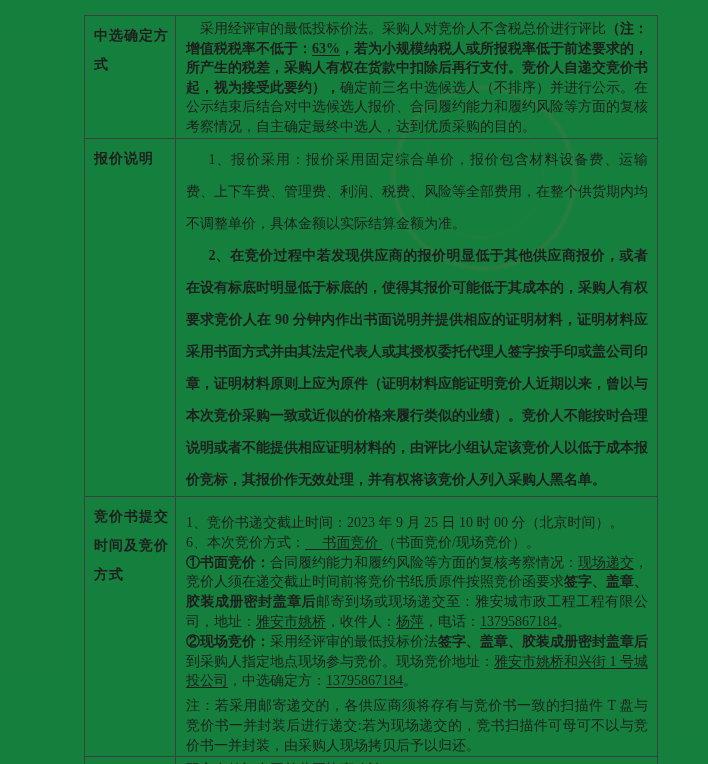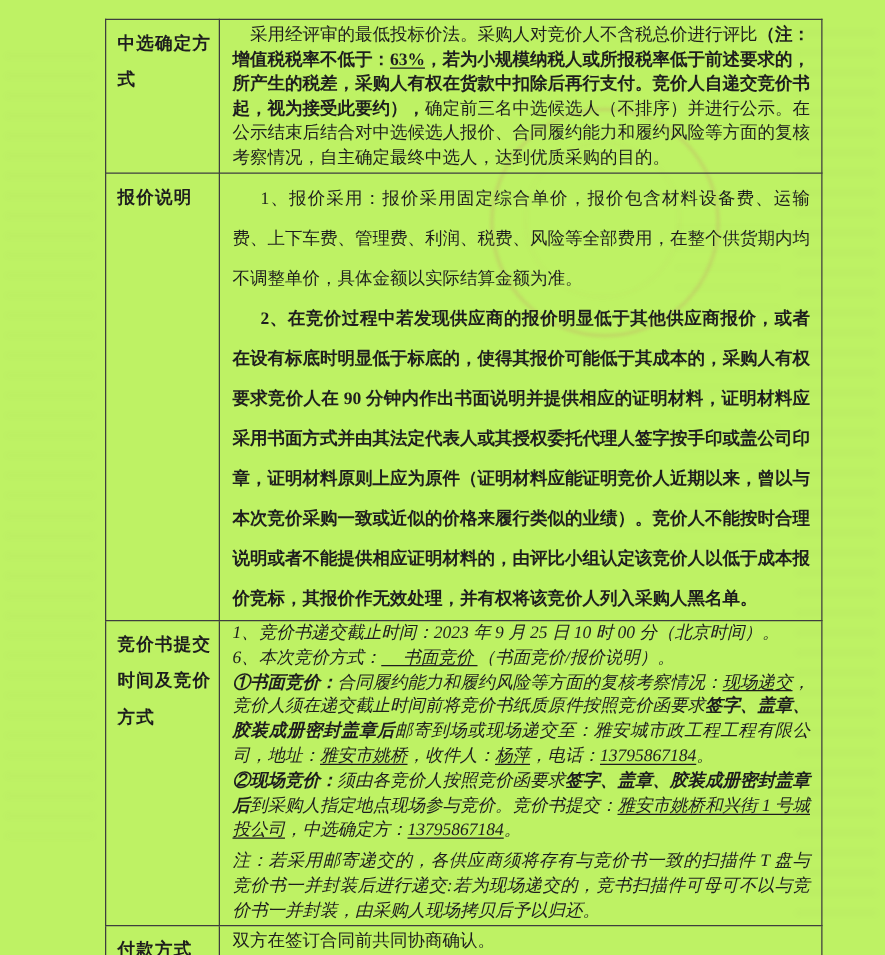--- a/index.html
+++ b/index.html
@@ -2,21 +2,21 @@
 <html><head>
 <meta charset="utf-8">
 <style>
   html,body{margin:0;padding:0;}
   body{
     width:708px;height:764px;position:relative;overflow:hidden;
     background:#fbfbf9;
     font-family:"Liberation Serif","DejaVu Serif",serif;
     color:#1e1e1e;
   }
-  .page{position:absolute;inset:0;background:#bef264;}
+  .page{position:absolute;inset:0;background:#15803d;}
   
   .smudge{
     position:absolute;
     background:repeating-linear-gradient(0deg, rgba(90,90,90,0.14) 0 3px, transparent 3px 16px);
     filter:blur(2.5px);
   }
   .smudge-left{left:4px;top:30px;width:72px;height:640px;opacity:.25;}
   .smudge-right{left:636px;top:16px;width:66px;height:716px;opacity:.32;}
   .smudge-inner{left:540px;top:180px;width:84px;height:260px;opacity:.18;}
   .seal{
@@ -51,21 +51,21 @@
     width:462px;
     padding:2px 9px 0 10px;
     text-align:justify;
   }
   tr.r0 td{height:117px;}
   tr.r1 td{height:352px;}
   tr.r2 td{height:238px;}
   tr.r3 td{height:31px;}
   tr.r0 td.content{line-height:19.5px;padding-top:3px;}
   tr.r1 td.content{line-height:32px;padding-top:5px;}
-  tr.r2 td.content{line-height:19.8px;padding-top:0;font-style:italic;}
+  tr.r2 td.content{line-height:19.8px;padding-top:16px;}
   tr.r3 td.content{line-height:18px;padding-top:4px;}
   tr.r3 td.label{padding-top:11px;line-height:18px;}
   td.content p{margin:0;}
   .b{font-weight:700;}
   .u{text-decoration:underline;text-underline-offset:2px;text-decoration-thickness:1px;}
 </style>
 </head>
 <body>
 
 <div class="page">
@@ -90,23 +90,23 @@
             <p style="text-indent: 1.6em;"><span>1、报价采用：报价采用固定综合单价，报价包含材料设备费、运输费、上下车费、管理费、利润、税费、风险等全部费用，在整个供货期内均不调整单价，具体金额以实际结算金额为准。</span></p>
             <p style="text-indent: 1.6em;"><span class="b">2、在竞价过程中若发现供应商的报价明显低于其他供应商报价，或者在设有标底时明显低于标底的，使得其报价可能低于其成本的，采购人有权要求竞价人在 90 分钟内作出书面说明并提供相应的证明材料，证明材料应采用书面方式并由其法定代表人或其授权委托代理人签字按手印或盖公司印章，证明材料原则上应为原件（证明材料应能证明竞价人近期以来，曾以与本次竞价采购一致或近似的价格来履行类似的业绩）。竞价人不能按时合理说明或者不能提供相应证明材料的，由评比小组认定该竞价人以低于成本报价竞标，其报价作无效处理，并有权将该竞价人列入采购人黑名单。</span></p>
           </td>
       </tr>
       <tr class="r2">
         <td class="label">竞价书提交
 时间及竞价
 方式</td>
         <td class="content">
             <p><span>1、竞价书递交截止时间：2023 年 9 月 25 日 10 时 00 分（北京时间）。</span></p>
-            <p><span>6、本次竞价方式：</span><span class="u">　 书面竞价 </span><span>（书面竞价/报价说明）。</span></p>
+            <p><span>6、本次竞价方式：</span><span class="u">　 书面竞价 </span><span>（书面竞价/现场竞价）。</span></p>
             <p><span class="b">①书面竞价：</span><span>合同履约能力和履约风险等方面的复核考察情况：</span><span class="u">现场递交</span><span>，竞价人须在递交截止时间前将竞价书纸质原件按照竞价函要求</span><span class="b">签字、盖章、胶装成册密封盖章后</span><span>邮寄到场或现场递交至：雅安城市政工程工程有限公司，地址：</span><span class="u">雅安市姚桥</span><span>，收件人：</span><span class="u">杨萍</span><span>，电话：</span><span class="u">13795867184</span><span>。</span></p>
-            <p><span class="b">②现场竞价：</span><span>须由各竞价人按照竞价函要求</span><span class="b">签字、盖章、胶装成册密封盖章后</span><span>到采购人指定地点现场参与竞价。竞价书提交：</span><span class="u">雅安市姚桥和兴街 1 号城投公司</span><span>，中选确定方：</span><span class="u">13795867184</span><span>。</span></p>
+            <p><span class="b">②现场竞价：</span><span>采用经评审的最低投标价法</span><span class="b">签字、盖章、胶装成册密封盖章后</span><span>到采购人指定地点现场参与竞价。现场竞价地址：</span><span class="u">雅安市姚桥和兴街 1 号城投公司</span><span>，中选确定方：</span><span class="u">13795867184</span><span>。</span></p>
             <p style="margin-top: 5px;"><span>注：若采用邮寄递交的，各供应商须将存有与竞价书一致的扫描件 T 盘与竞价书一并封装后进行递交:若为现场递交的，竞书扫描件可母可不以与竞价书一并封装，由采购人现场拷贝后予以归还。</span></p>
           </td>
       </tr>
       <tr class="r3">
         <td class="label">付款方式</td>
         <td class="content">
             <p><span>双方在签订合同前共同协商确认。</span></p>
           </td>
       </tr>
     </tbody>

